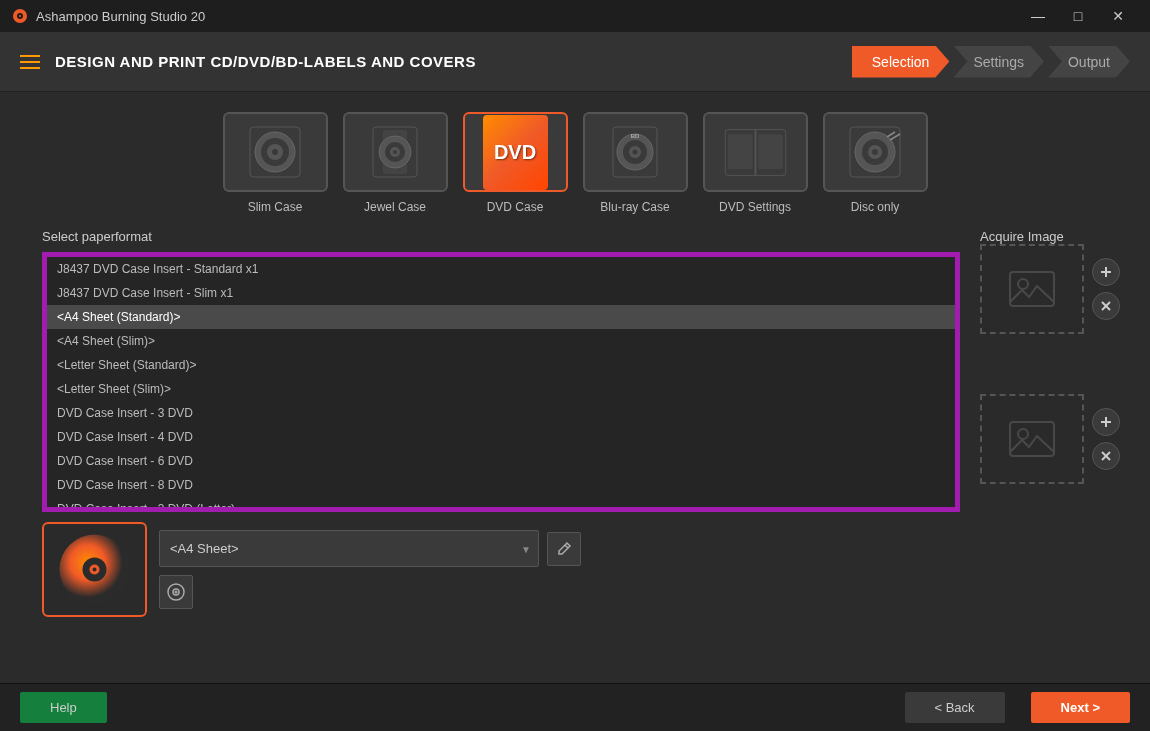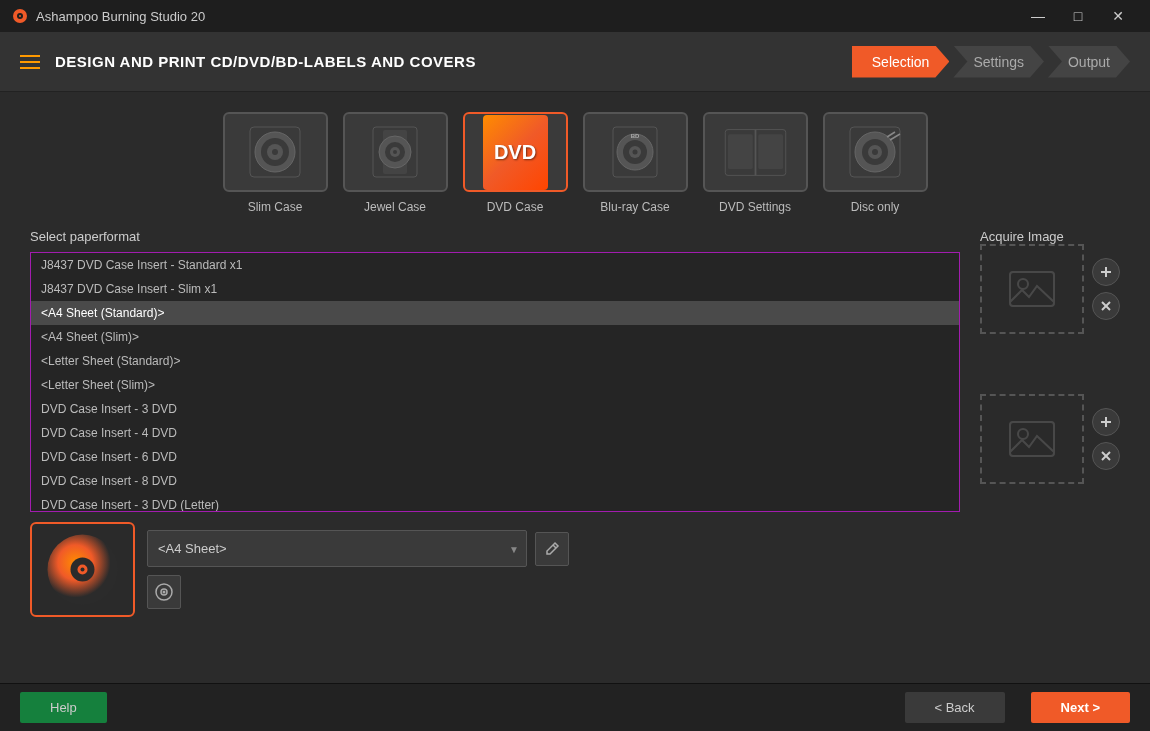--- a/index.html
+++ b/index.html
@@ -194,29 +194,30 @@
 
     
     .bottom-section {
       display: flex;
       gap: 20px;
       flex: 1;
       align-items: flex-start;
     }
     .paperformat-section {
       flex: 1;
+      margin-left: 12px;
     }
     .section-label {
       font-size: 13px;
       color: #ccc;
       margin-bottom: 8px;
     }
     .paper-list {
       background: #252525;
-      border: 1px solid #a21caf;
+      border: 5px solid #a21caf;
       height: 260px;
       overflow-y: auto;
       position: relative;
     }
     .paper-list-item {
       padding: 5px 10px;
       font-size: 12px;
       color: #bbb;
       cursor: pointer;
       white-space: nowrap;

